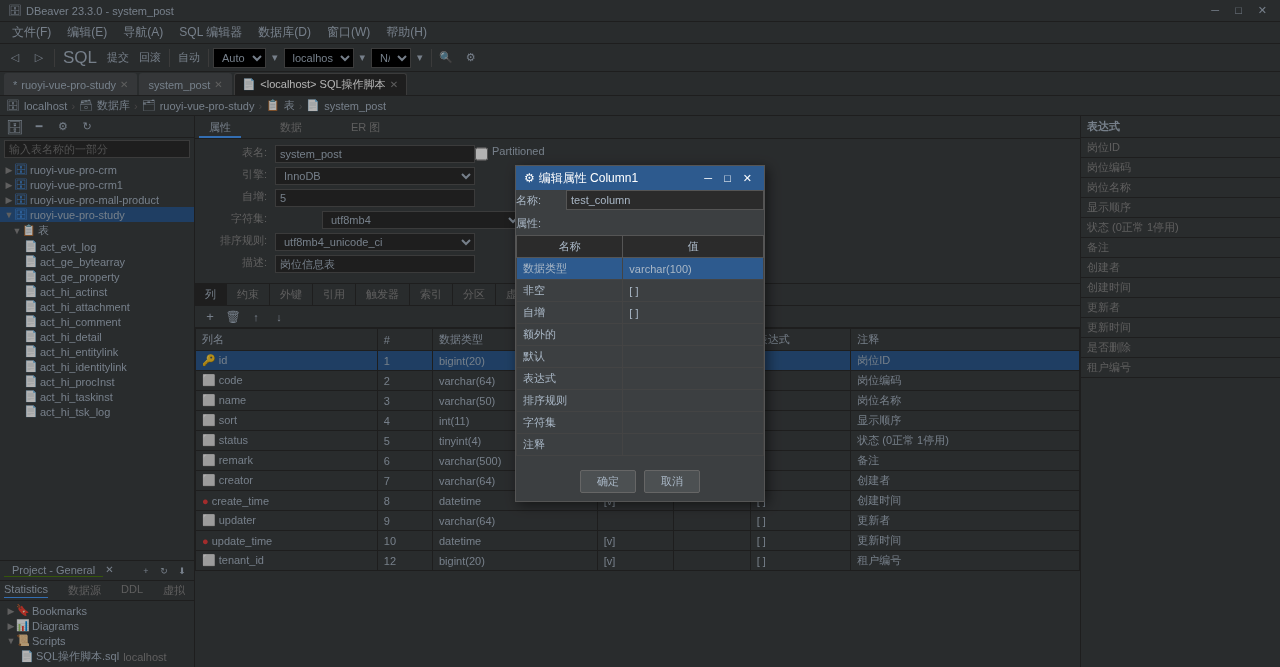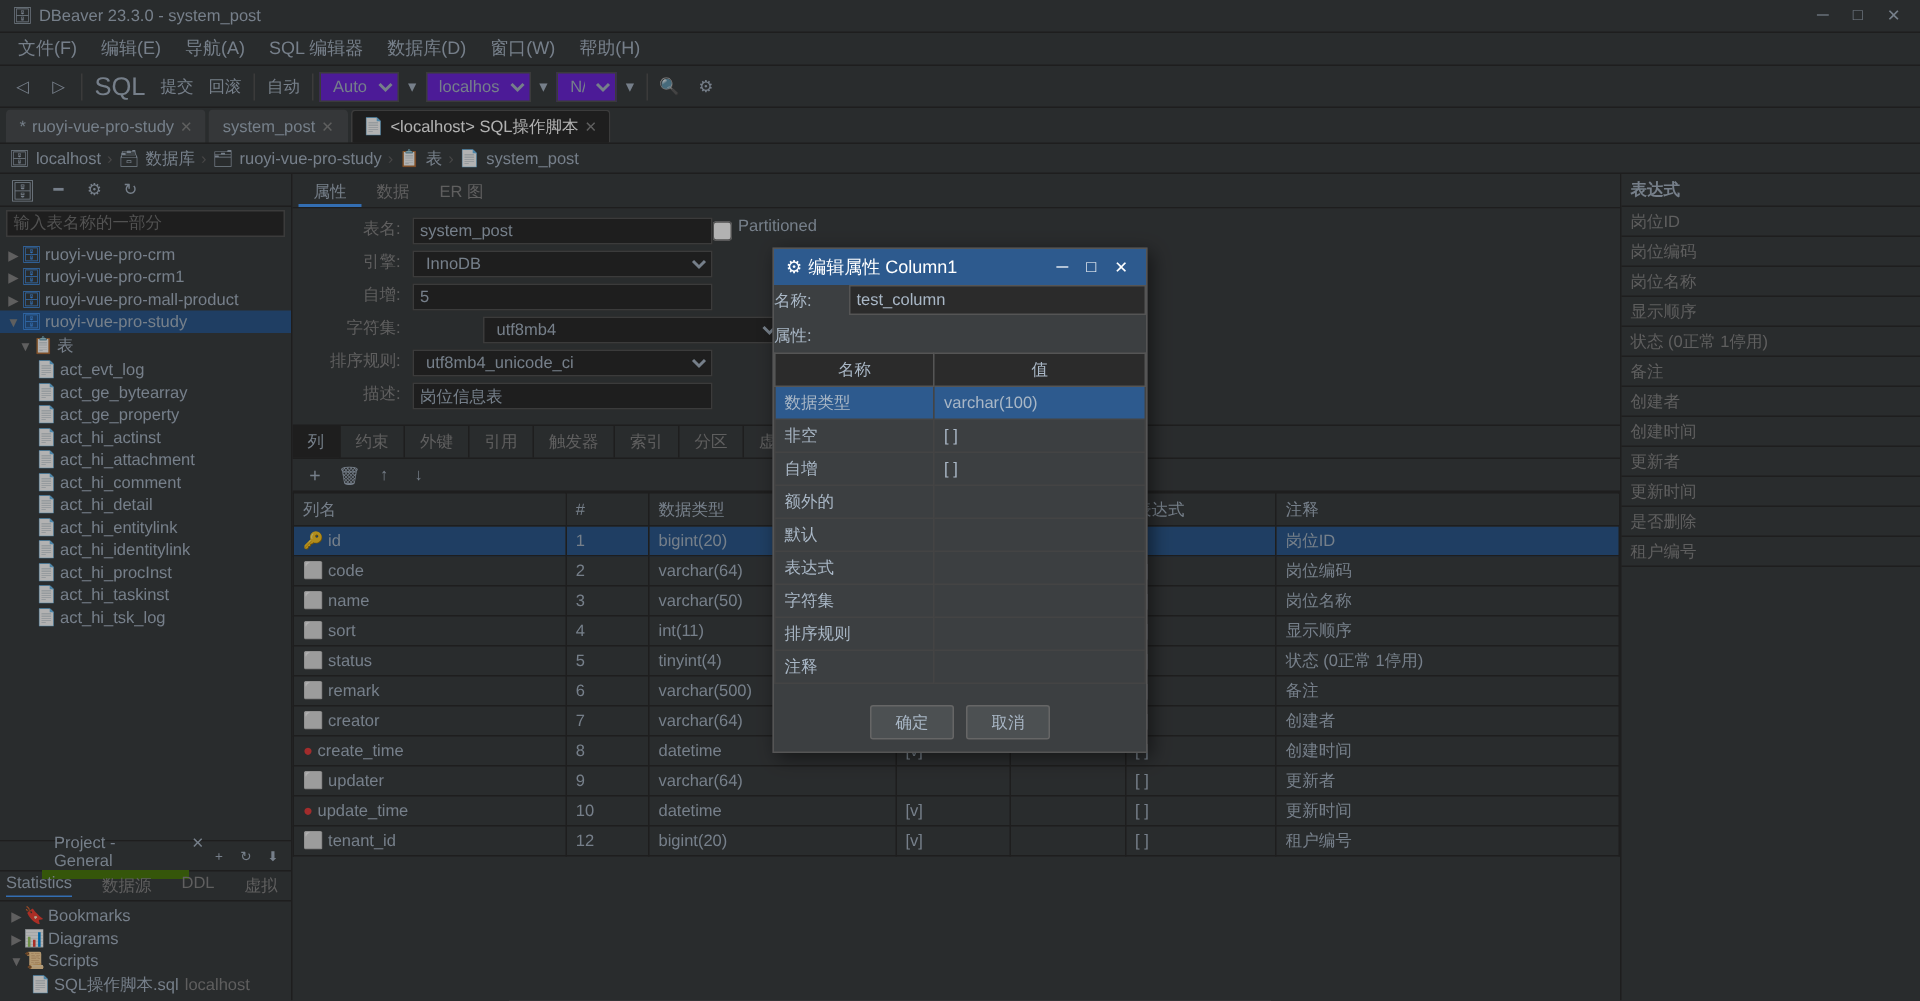--- a/index.html
+++ b/index.html
@@ -12,21 +12,21 @@
     .title-bar-controls span { font-size: 11px; color: #a9b7c6; cursor: pointer; padding: 1px 5px; }
 
     
     .menu-bar { background: #3c3f41; height: 22px; display: flex; align-items: center; padding: 0 4px; border-bottom: 1px solid #2b2b2b; }
     .menu-item { padding: 2px 8px; font-size: 12px; color: #a9b7c6; cursor: pointer; white-space: nowrap; }
 
     
     .toolbar { background: #3c3f41; height: 28px; display: flex; align-items: center; padding: 0 4px; border-bottom: 1px solid #2b2b2b; gap: 2px; }
     .toolbar-btn { width: 22px; height: 22px; display: flex; align-items: center; justify-content: center; cursor: pointer; border: none; background: transparent; color: #a9b7c6; font-size: 11px; border-radius: 2px; }
     .toolbar-separator { width: 1px; height: 18px; background: #555; margin: 0 2px; }
-    .toolbar-combo { background: #6d28d9; border: 1px solid #555; color: #a9b7c6; font-size: 11px; padding: 1px 4px; height: 20px; }
+    .toolbar-combo { background: #000000; border: 1px solid #555; color: #a9b7c6; font-size: 11px; padding: 1px 4px; height: 20px; }
     .toolbar-text { font-size: 11px; color: #a9b7c6; padding: 0 4px; }
 
     
     .tabs-bar { background: #3c3f41; height: 24px; display: flex; align-items: flex-end; padding: 0 4px; border-bottom: 1px solid #2b2b2b; }
     .tab { height: 22px; padding: 0 8px; display: flex; align-items: center; gap: 4px; font-size: 11px; cursor: pointer; border: 1px solid transparent; border-bottom: none; color: #a9b7c6; background: #4c5052; margin-right: 2px; border-radius: 3px 3px 0 0; }
     .tab.active { background: #2b2b2b; border-color: #555; color: #ffffff; }
     .tab-close { font-size: 10px; color: #888; cursor: pointer; }
 
     
     .breadcrumb-bar { background: #3c3f41; height: 20px; display: flex; align-items: center; padding: 0 6px; border-bottom: 1px solid #2b2b2b; font-size: 11px; gap: 4px; }
@@ -45,24 +45,24 @@
     .tree-item { display: flex; align-items: center; padding: 1px 4px; cursor: pointer; white-space: nowrap; font-size: 12px; }
     .tree-item.selected { background: #2d5a8e; }
     .tree-arrow { display: inline-block; width: 10px; text-align: center; font-size: 9px; color: #888; }
     .tree-icon { display: inline-block; width: 14px; text-align: center; margin-right: 2px; font-size: 11px; }
     .tree-label { font-size: 11px; }
 
     
     .bottom-left { border-top: 1px solid #2b2b2b; }
     .bottom-left-header { background: #3c3f41; height: 20px; display: flex; align-items: center; padding: 0 4px; border-bottom: 1px solid #2b2b2b; font-size: 11px; justify-content: space-between; }
     .bottom-tab { padding: 0 8px; font-size: 11px; display: flex; align-items: center; cursor: pointer; color: #888; }
-    .bottom-tab.active { color: #a9b7c6; border-bottom: 6px solid #4d7c0f; margin-left: 24px; }
+    .bottom-tab.active { color: #a9b7c6; border-bottom: 1px solid #4d7c0f; }
     .bottom-tree { padding: 2px; font-size: 11px; }
     .right-panel-header { background: #3c3f41; border-bottom: 1px solid #2b2b2b; }
-    .right-tabs { display: flex; height: 22px; align-items: flex-end; padding: 0 4px; }
+    .right-tabs { display: flex; height: 22px; align-items: flex-end; padding: 0 4px; gap: 29px; }
     .right-tab { height: 20px; padding: 0 10px; font-size: 11px; cursor: pointer; display: flex; align-items: center; color: #888; border-bottom: 2px solid transparent; }
     .right-tab.active { color: #a9b7c6; border-bottom-color: #4a9eff; }
 
     
     .table-props { background: #3c3f41; padding: 6px 10px; border-bottom: 1px solid #2b2b2b; }
     .prop-row { display: flex; margin-bottom: 4px; }
     .prop-label { width: 70px; font-size: 11px; color: #888; text-align: right; padding-right: 8px; }
     .prop-input { background: #2b2b2b; border: 1px solid #555; color: #a9b7c6; font-size: 11px; padding: 1px 4px; height: 18px; min-width: 200px; }
     .prop-select { background: #2b2b2b; border: 1px solid #555; color: #a9b7c6; font-size: 11px; padding: 1px 4px; height: 18px; min-width: 200px; }
     .prop-checkbox { margin-right: 4px; }
@@ -605,25 +605,25 @@
   </tr>
             <tr>
     <td>默认</td>
     <td></td>
   </tr>
             <tr>
     <td>表达式</td>
     <td></td>
   </tr>
             <tr>
+    <td>排序规则</td>
+    <td></td>
+  </tr>
+            <tr>
     <td>字符集</td>
-    <td></td>
-  </tr>
-            <tr>
-    <td>排序规则</td>
     <td></td>
   </tr>
             <tr>
     <td>注释</td>
     <td></td>
   </tr>
           </tbody>
       </table>
     </div>
     <div class="dialog-footer">

